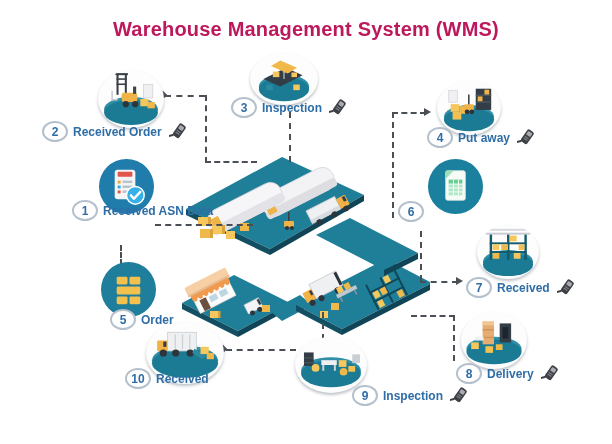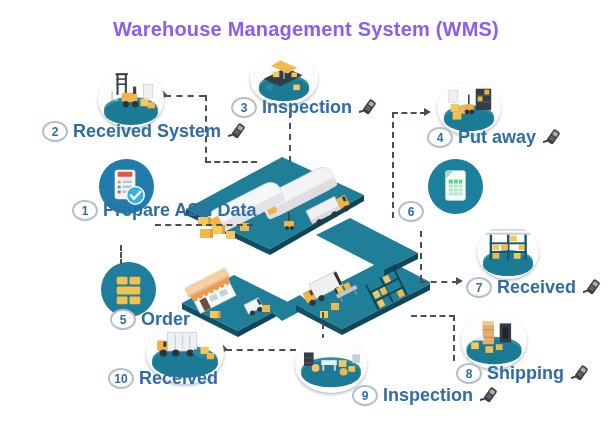--- a/index.html
+++ b/index.html
@@ -2,29 +2,29 @@
 <html><head>
 <meta charset="utf-8">
 <style>
   html,body{margin:0;padding:0;}
   .page{
     position:relative;width:612px;height:444px;background:#ffffff;overflow:hidden;
     font-family:"Liberation Sans", sans-serif;
   }
   .title{
     position:absolute;left:0;top:18px;width:612px;text-align:center;
-    font-size:20px;font-weight:bold;color:#8b5cf6;letter-spacing:.2px;
+    font-size:20px;font-weight:bold;color:#be185d;letter-spacing:.2px;
   }
   .row{position:absolute;display:flex;align-items:center;gap:5px;white-space:nowrap;}
   .bubble{
     min-width:16px;height:17px;padding:0 3px;border:2px solid #b4c0cc;border-radius:50%;
     background:#fff;color:#2e6da6;font-weight:bold;font-size:12px;
     display:flex;align-items:center;justify-content:center;box-sizing:content-box;
   }
-  .lbl{color:#2e6da6;font-weight:bold;font-size:18px;}
+  .lbl{color:#2e6da6;font-weight:bold;font-size:12px;}
   .scan{display:inline-flex;margin-left:2px;}
   .disc{
     position:absolute;border-radius:50%;overflow:hidden;background:#fdfdfd;
     box-shadow:0 2px 3px rgba(110,120,130,.45);
   }
   .disc svg,.icon-circle svg{display:block;width:100%;height:100%;}
   .icon-circle{position:absolute;border-radius:50%;overflow:hidden;}
   .hline{position:absolute;height:0;border-top:2px dashed #4a4f55;}
   .vline{position:absolute;width:0;border-left:2px dashed #4a4f55;}
   .arr-r{position:absolute;width:0;height:0;border-top:4px solid transparent;
@@ -364,26 +364,26 @@
       <rect x="17" y="16" width="11" height="8" rx="1.5" fill="#f3c14e"></rect>
         <rect x="30" y="16" width="11" height="8" rx="1.5" fill="#f3c14e"></rect>
       <rect x="17" y="26" width="24" height="8" rx="1.5" fill="#f3c14e"></rect>
       <rect x="17" y="36" width="11" height="8" rx="1.5" fill="#f3c14e"></rect>
         <rect x="30" y="36" width="11" height="8" rx="1.5" fill="#f3c14e"></rect>
     </svg>
   </div>
 
   <div class="row" style="left:72px;top:200px">
     <span class="bubble">1</span>
-    <span class="lbl">Prepare ASN Data</span>
+    <span class="lbl">Received ASN Data</span>
   </div>
 
   <div class="row" style="left:42px;top:121px">
     <span class="bubble">2</span>
-    <span class="lbl">Received System</span>
+    <span class="lbl">Received Order</span>
     <span class="scan">
         <svg width="18" height="21" viewBox="0 0 20 22">
           <use href="#scanner-def"></use>
         </svg>
       </span>
   </div>
 
   <div class="row" style="left:231px;top:97px">
     <span class="bubble">3</span>
     <span class="lbl">Inspection</span>
@@ -418,36 +418,36 @@
     <span class="lbl">Received</span>
     <span class="scan">
         <svg width="18" height="21" viewBox="0 0 20 22">
           <use href="#scanner-def"></use>
         </svg>
       </span>
   </div>
 
   <div class="row" style="left:456px;top:363px">
     <span class="bubble">8</span>
-    <span class="lbl">Shipping</span>
+    <span class="lbl">Delivery</span>
     <span class="scan">
         <svg width="18" height="21" viewBox="0 0 20 22">
           <use href="#scanner-def"></use>
         </svg>
       </span>
   </div>
 
   <div class="row" style="left:352px;top:385px">
     <span class="bubble">9</span>
     <span class="lbl">Inspection</span>
     <span class="scan">
         <svg width="18" height="21" viewBox="0 0 20 22">
           <use href="#scanner-def"></use>
         </svg>
       </span>
   </div>
 
-  <div class="row" style="left:108px;top:368px">
+  <div class="row" style="left:125px;top:368px">
     <span class="bubble">10</span>
     <span class="lbl">Received</span>
   </div>
 
 </div>
 
 </body></html>

